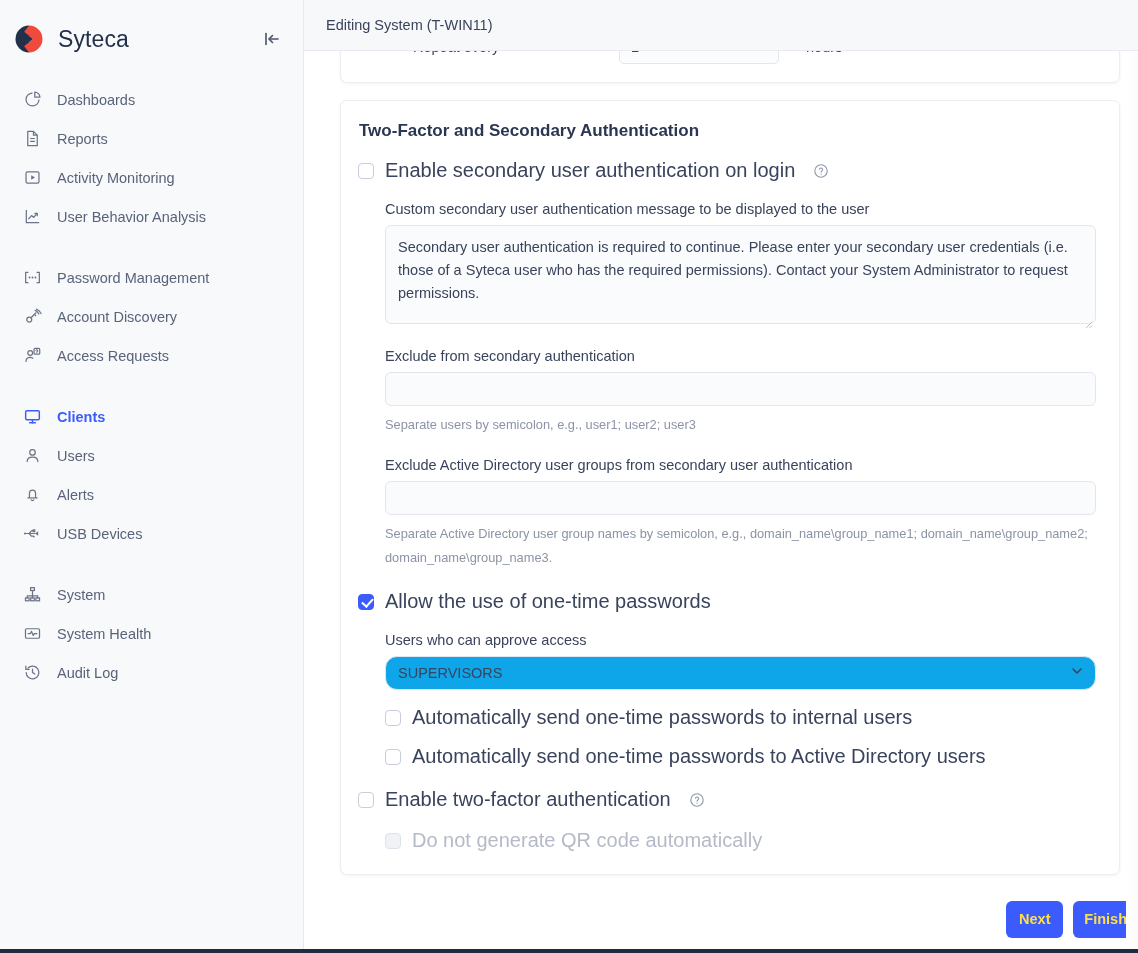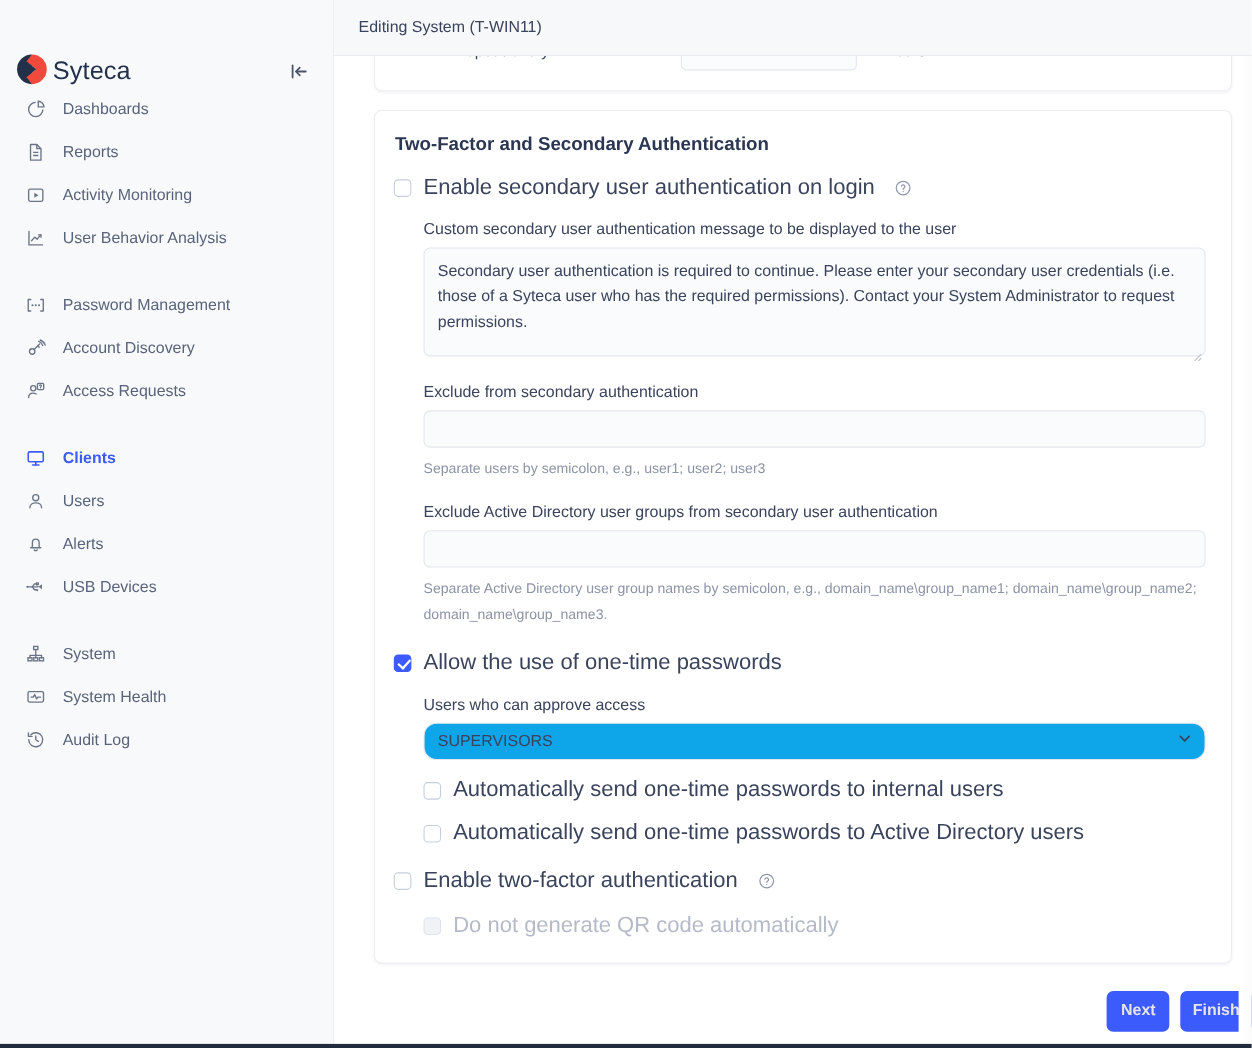--- a/index.html
+++ b/index.html
@@ -13,22 +13,22 @@
 
   
   .sidebar {
     width: 304px; height: 953px;
     background: #f8f9fb;
     border-right: 1px solid #e7e9ef;
     flex: 0 0 304px;
     position: relative;
   }
   .logo-row {
-    height: 78px; display: flex; align-items: flex-end;
-    padding: 0 18px 0 14px; gap: 4px;
+    height: 78px; display: flex; align-items: center;
+    padding: 0 18px 0 14px; gap: 14px;
   }
   .logo-mark { width: 30px; height: 30px; position: relative; flex: 0 0 30px; }
   .logo-text {
     font-size: 23px; color: #22304a; letter-spacing: .1px; font-weight: 400;
   }
   .collapse-btn {
     margin-left: auto; width: 26px; height: 26px;
     display: flex; align-items: center; justify-content: center;
     cursor: pointer;
   }
@@ -177,21 +177,21 @@
   
   .footer {
     height: 68px; flex: 0 0 68px;
     background: #ffffff;
     display: flex; align-items: center; justify-content: flex-end;
     padding: 0 0 0 0; gap: 10px;
     padding-right: 0px;
   }
   .btn {
     height: 37px; min-width: 57px;
-    background: #3b5bfd; color: #e5e5e5;
+    background: #3b5bfd; color: #fde047;
     border: none; border-radius: 6px;
     font-family: inherit; font-size: 14.5px; font-weight: 700;
     padding: 0 11px; cursor: pointer;
   }
   .bottom-strip {
     position: absolute; left: 0; bottom: 0;
     width: 1138px; height: 4px; background: #222b3d;
   }
   .right-fade {
     position: absolute; right: 0; top: 51px; bottom: 0;

